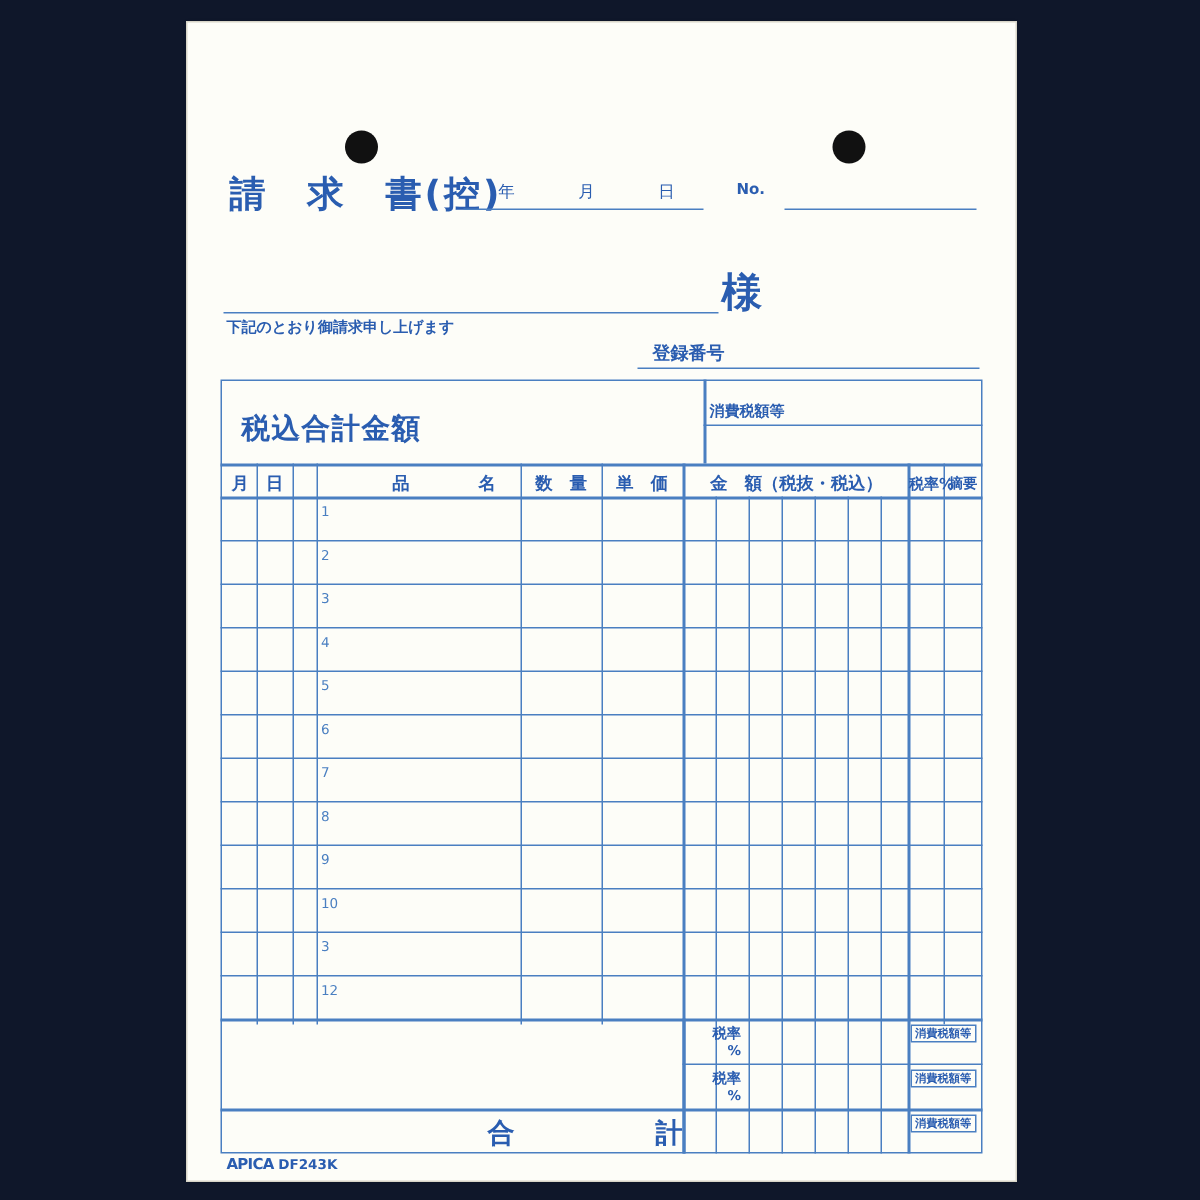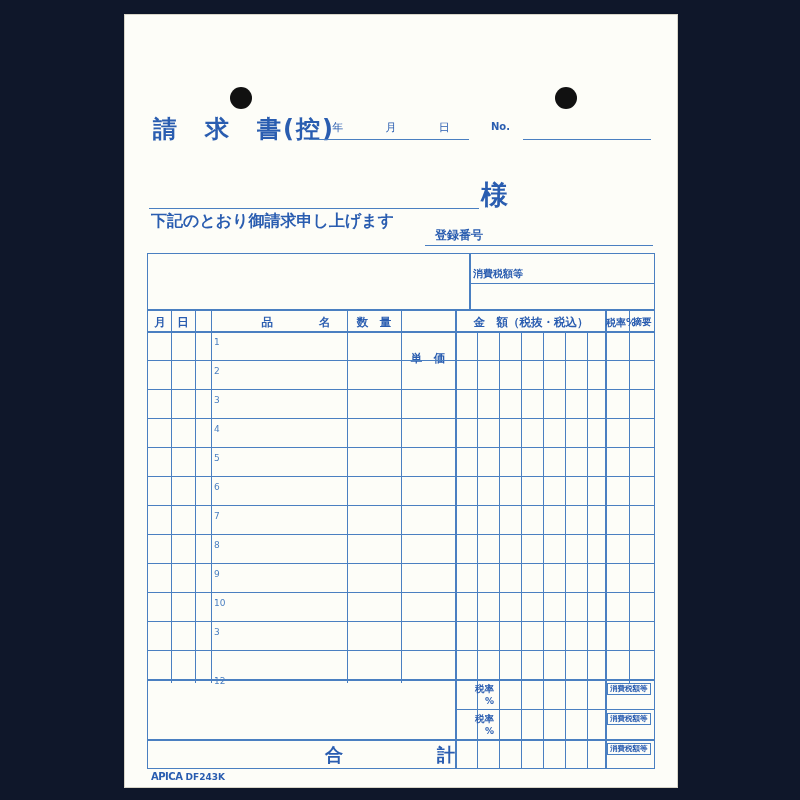--- a/index.html
+++ b/index.html
@@ -99,21 +99,21 @@
     left: 356px;
     top: 162px;
     font-size: 27px;
     font-weight: bold;
     color: #2a5db0;
   }
   .lead-text {
     position: absolute;
     left: 26px;
     top: 196px;
-    font-size: 16px;
+    font-size: 10px;
     font-weight: bold;
     color: #2a5db0;
     letter-spacing: 0px;
     white-space: nowrap;
   }
   .reg-label {
     position: absolute;
     left: 310px;
     top: 212px;
     font-size: 12px;
@@ -238,20 +238,21 @@
     <div class="cust-line"></div>
     <div class="sama">様</div>
     <div class="lead-text">下記のとおり御請求申し上げます</div>
     <div class="reg-label">登録番号</div>
     <div class="reg-line"></div>
 
     <div class="table-box"></div>
 
     <div class="rule" style="left:22px; top:294px; width:508px; height:1.6px;"></div>
     <div class="rule" style="left:344px; top:238px; width:1.6px; height:56px;"></div>
+    <div class="tax-total-label">税込合計金額</div>
     <div class="tax-amt-label">消費税額等</div>
     <div class="rule" style="left:344px; top:268px; width:186px; height:1px;"></div>
 
     <div class="rule" style="left:22px; top:316px; width:508px; height:1.6px;"></div>
 
     <div class="rule" style="left:46px; top:294px; width:1px; height:374px;"></div>
     <div class="rule" style="left:70px; top:294px; width:1px; height:374px;"></div>
     <div class="rule" style="left:86px; top:294px; width:1px; height:374px;"></div>
     <div class="rule" style="left:222px; top:294px; width:1px; height:374px;"></div>
     <div class="rule" style="left:276px; top:294px; width:1px; height:374px;"></div>
@@ -262,21 +263,21 @@
     <div class="rule" style="left:418px; top:316px; width:1px; height:438px;"></div>
     <div class="rule" style="left:440px; top:316px; width:1px; height:438px;"></div>
     <div class="rule" style="left:462px; top:316px; width:1px; height:438px;"></div>
     <div class="rule" style="left:480px; top:294px; width:1.6px; height:460px;"></div>
     <div class="rule" style="left:504px; top:294px; width:1px; height:374px;"></div>
 
     <div class="hdr-cell" style="left:24px; top:300px; width:22px;">月</div>
     <div class="hdr-cell" style="left:47px; top:300px; width:22px;">日</div>
     <div class="hdr-cell" style="left:104px; top:300px; width:134px;">品　　　　名</div>
     <div class="hdr-cell" style="left:223px; top:300px; width:52px;">数　量</div>
-    <div class="hdr-cell" style="left:277px; top:300px; width:52px;margin-top:36px;">単　価</div>
+    <div class="hdr-cell" style="left:277px; top:300px; width:52px;">単　価</div>
     <div class="hdr-cell" style="left:332px; top:300px; width:148px;">金　額（税抜・税込）</div>
     <div class="hdr-cell" style="left:481px; top:301px; width:23px; font-size:10px;text-align:right;">税率%</div>
     <div class="hdr-cell" style="left:505px; top:301px; width:24px; font-size:9.5px;">摘要</div>
 
     <div class="rule" style="left:22px; top:345px; width:508px; height:1px;"></div>
     <div class="rownum" style="left:89px; top:322px;">1</div>
     <div class="rule" style="left:22px; top:374px; width:508px; height:1px;"></div>
     <div class="rownum" style="left:89px; top:351px;">2</div>
     <div class="rule" style="left:22px; top:403px; width:508px; height:1px;"></div>
     <div class="rownum" style="left:89px; top:380px;">3</div>
@@ -290,21 +291,21 @@
     <div class="rownum" style="left:89px; top:496px;">7</div>
     <div class="rule" style="left:22px; top:548px; width:508px; height:1px;"></div>
     <div class="rownum" style="left:89px; top:525px;">8</div>
     <div class="rule" style="left:22px; top:577px; width:508px; height:1px;"></div>
     <div class="rownum" style="left:89px; top:554px;">9</div>
     <div class="rule" style="left:22px; top:606px; width:508px; height:1px;"></div>
     <div class="rownum" style="left:89px; top:583px;">10</div>
     <div class="rule" style="left:22px; top:635px; width:508px; height:1px;"></div>
     <div class="rownum" style="left:89px; top:612px;">3</div>
     <div class="rule" style="left:22px; top:664px; width:508px; height:1.6px;"></div>
-    <div class="rownum" style="left:89px; top:641px;margin-top:20px;">12</div>
+    <div class="rownum" style="left:89px; top:641px;">12</div>
 
     <div class="rule" style="left:330px; top:664px; width:1.6px; height:90px;"></div>
     <div class="rule" style="left:330px; top:694px; width:200px; height:1px;"></div>
     <div class="rule" style="left:22px; top:724px; width:508px; height:1.6px;"></div>
 
     <div class="small-lab" style="left:334px; top:668px;">税率</div>
     <div class="pct" style="left:360px; top:681px;">%</div>
     <div class="small-lab" style="left:334px; top:698px;">税率</div>
     <div class="pct" style="left:360px; top:711px;">%</div>
 

